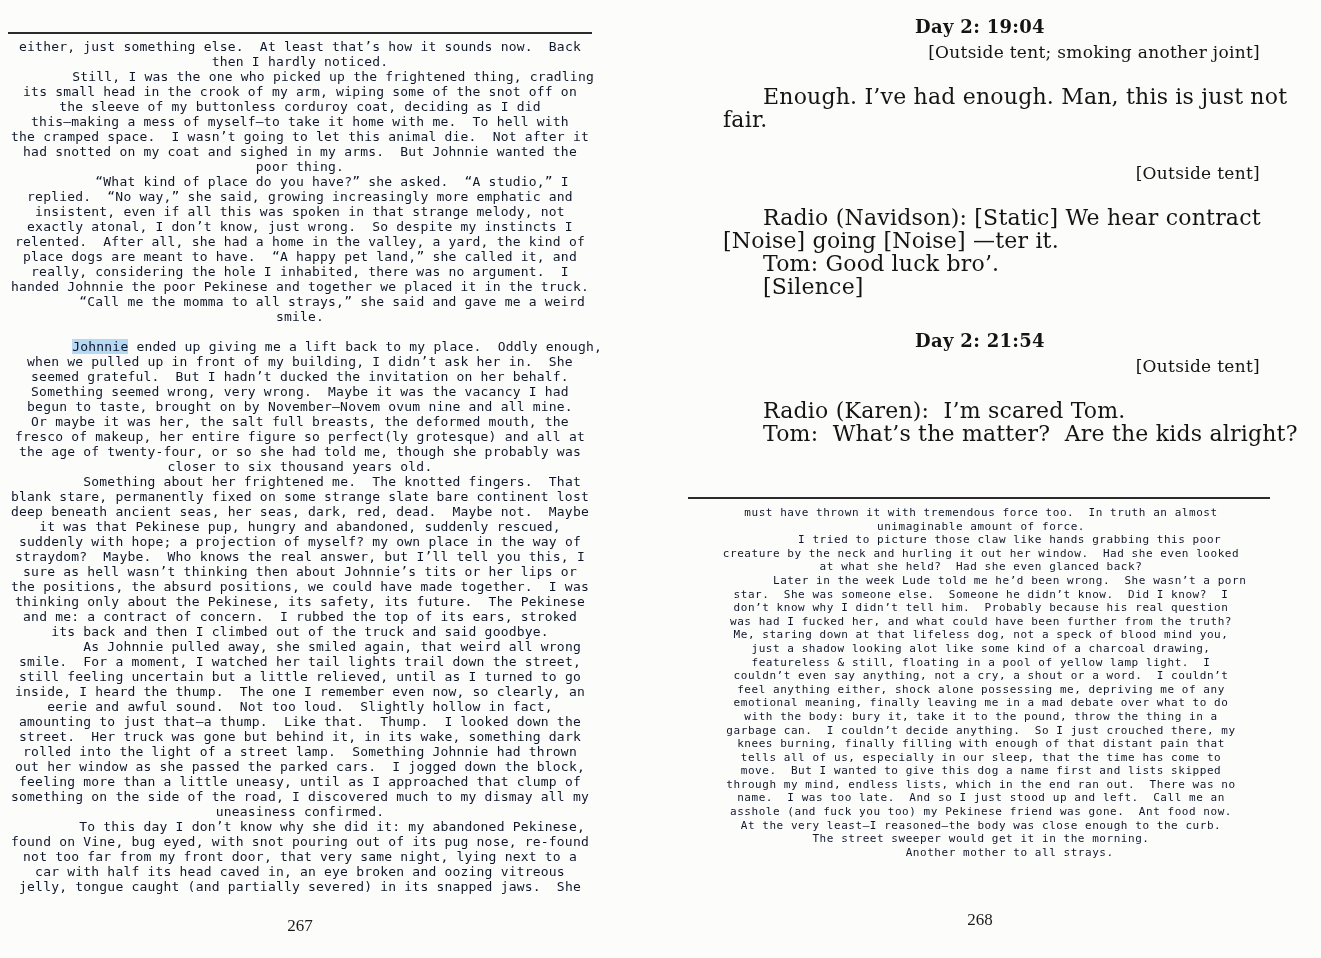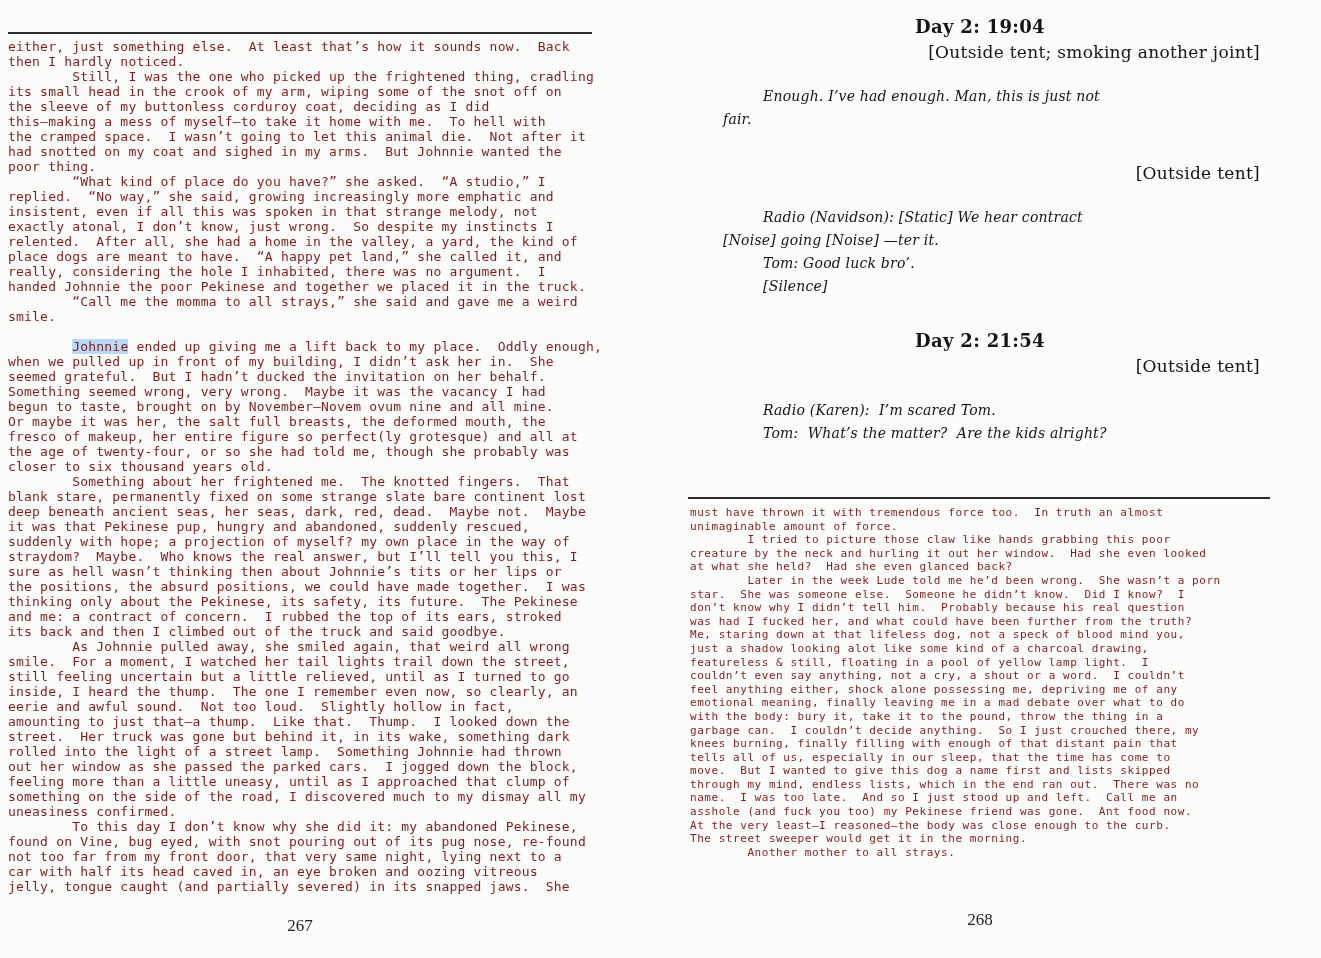--- a/index.html
+++ b/index.html
@@ -16,21 +16,22 @@
   .page-right { left:688px; width:584px; }
 
   .top-rule {
     position:absolute; top:32px; left:0; width:584px; height:2px;
     background:#2b2b2b;
   }
   .mono-lines {
     position:absolute; left:0; width:584px;
     font-family:"DejaVu Sans Mono", monospace;
     white-space:pre;
-    color:#7f1d1d;
+    color:#0f172a;
+    text-align:center;
   }
   #left-lines {
     top:39px;
     font-size:13px; line-height:15px; letter-spacing:0.2px;
   }
   .hl { background:var(--hl, #b7d9f3);margin-top:35px; }
 
   .journal {
     position:absolute; top:14px; left:12px; width:560px;
     font-family:"DejaVu Serif", serif;
@@ -40,24 +41,23 @@
   .journal-heading {
     text-align:center; font-weight:bold;
     font-size:18px; line-height:26px; letter-spacing:0.3px;
   }
   .journal-location {
     text-align:right;
     font-size:17px; line-height:24px; letter-spacing:0.3px;
   }
   .journal-body { margin-top:21px; }
   .journal-line {
-    font-size:14px; line-height:23px; letter-spacing:0.2px;
+    font-size:22px; line-height:23px; letter-spacing:0.2px;
     white-space:pre;
     padding-left:23px;
-    font-style:italic;
   }
   .journal-line.indent { padding-left:63px; }
 
   .footnote-rule {
     position:absolute; top:497px; left:0; width:582px; height:2px;
     background:#2b2b2b;
   }
   #footnote-lines {
     top:506px; left:2px; width:582px;
     font-size:11px; line-height:13.6px; letter-spacing:0.55px;

